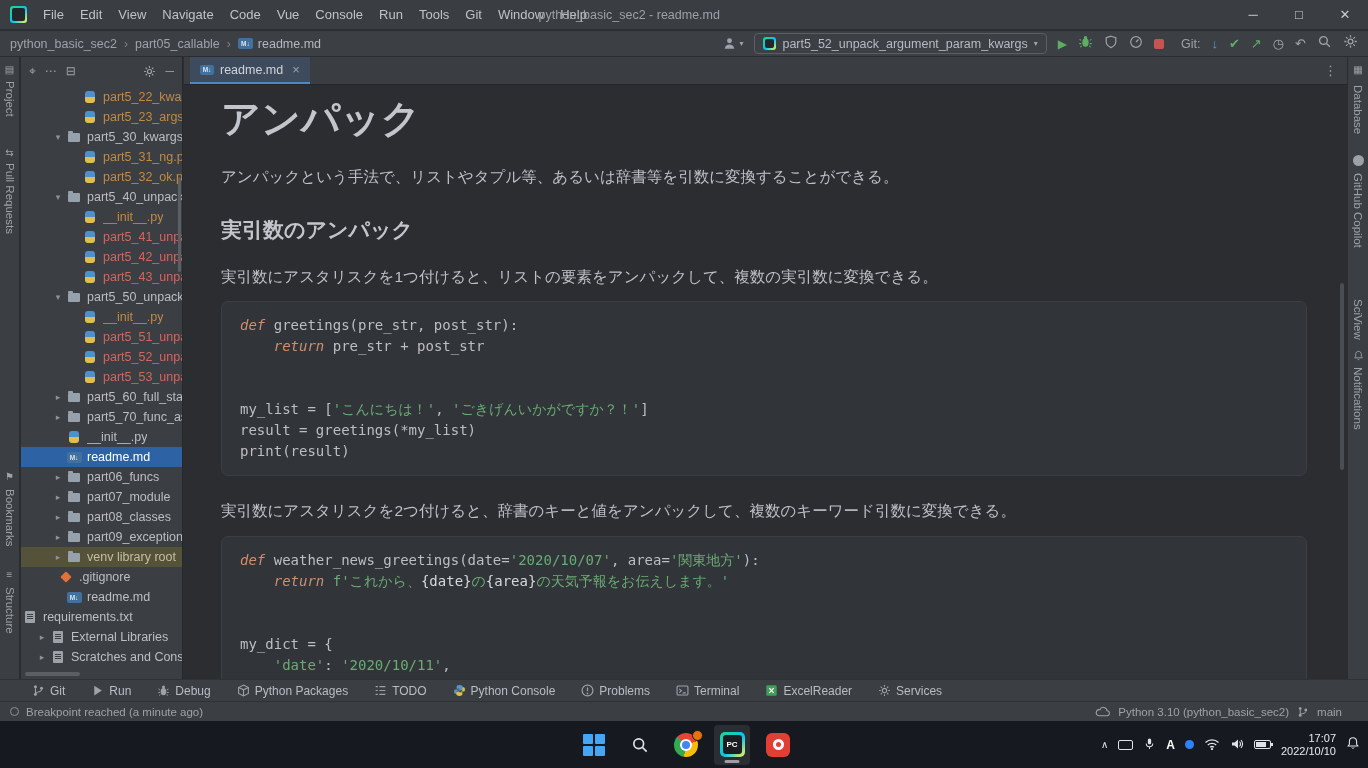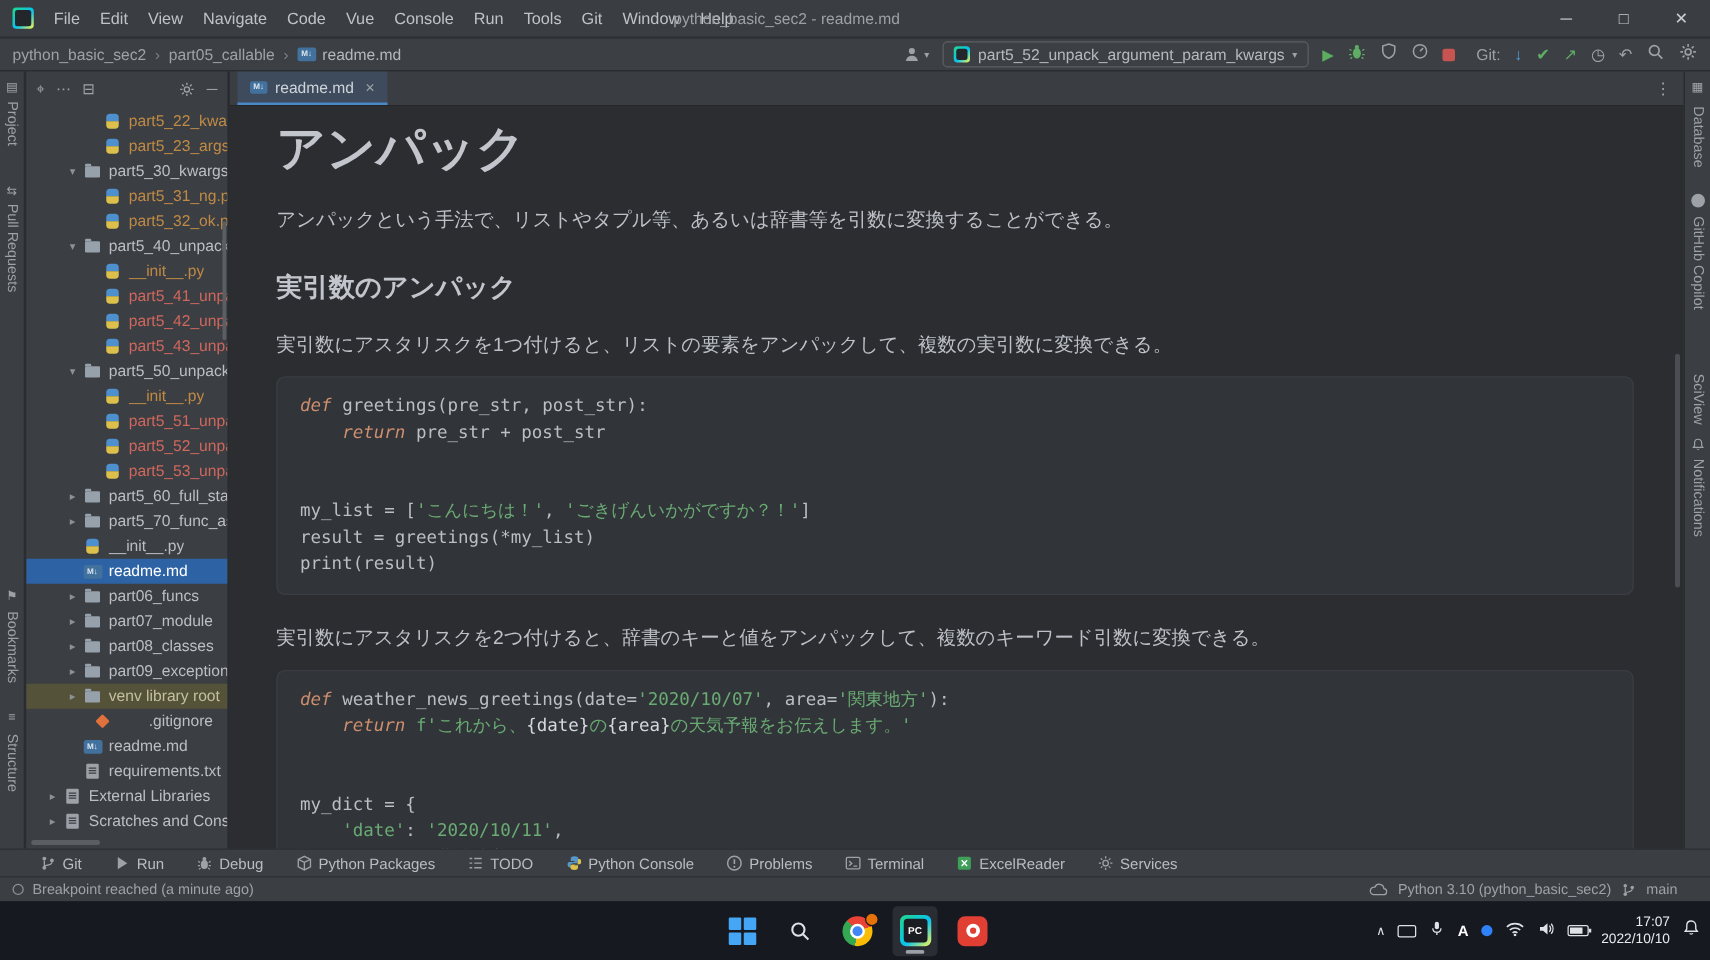--- a/index.html
+++ b/index.html
@@ -433,33 +433,33 @@
           </span>
           <span class="lbl c-plain">part09_exceptions</span>
         </div>
         <div class="tree-row venv" style="padding-left: 30px;">
           <span class="chev">▸</span>
           <span class="ti">
             <span class="fi-folder"></span>
           </span>
           <span class="lbl c-plain">venv library root</span>
         </div>
-        <div class="tree-row" style="padding-left: 52px; gap: 24px;">
+        <div class="tree-row" style="padding-left: 36px;">
           <span class="ti">
             <span class="fi-git"></span>
           </span>
           <span class="lbl c-plain">.gitignore</span>
         </div>
         <div class="tree-row" style="padding-left: 44px;">
           <span class="ti">
             <span class="fi-md"></span>
           </span>
           <span class="lbl c-plain">readme.md</span>
         </div>
-        <div class="tree-row" style="padding-left: 44px;">
+        <div class="tree-row" style="">
           <span class="ti">
             <span class="fi-txt"></span>
           </span>
           <span class="lbl c-plain">requirements.txt</span>
         </div>
         <div class="tree-row" style="padding-left: 14px;">
           <span class="chev">▸</span>
           <span class="ti">
             <span class="fi-txt"></span>
           </span>

